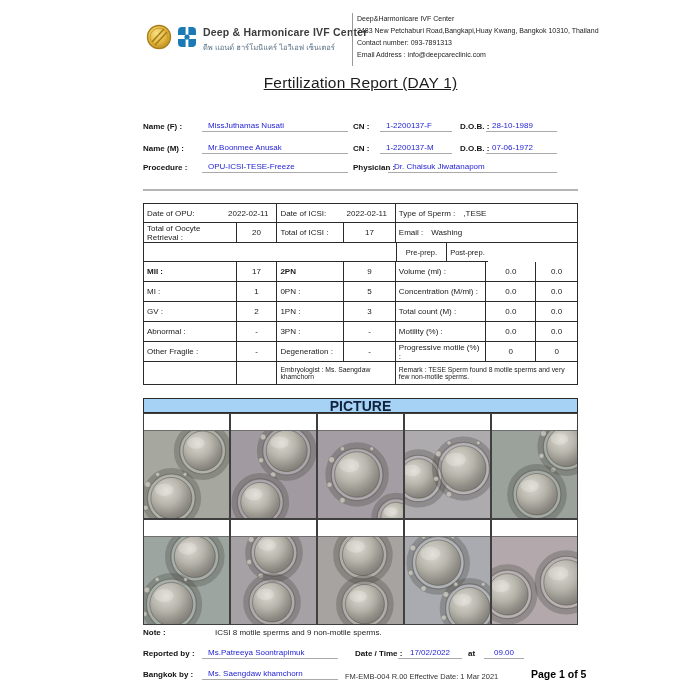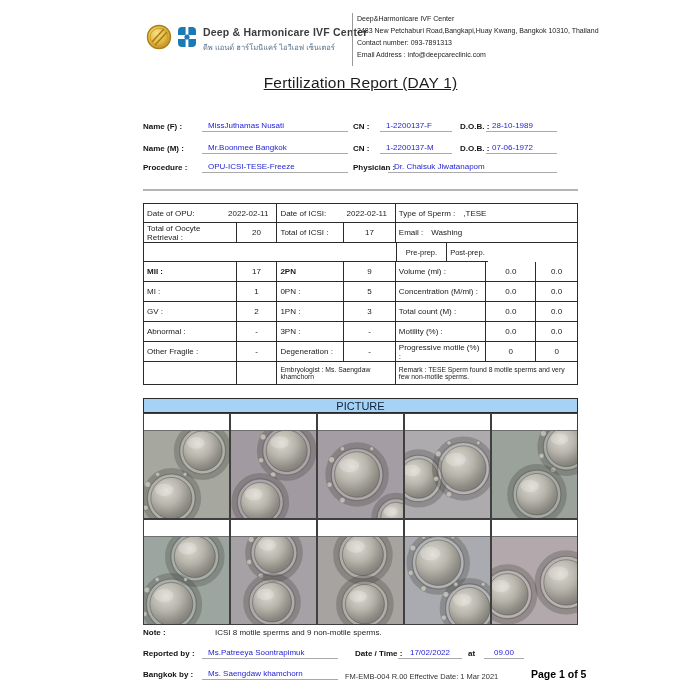--- a/index.html
+++ b/index.html
@@ -27,21 +27,21 @@
   .trow.lastrow .tcell{border-bottom:none;}
   .tcell.center{justify-content:center;padding:0;}
   .tcell.head{background:#a6d2f5;color:#15324e;font-weight:bold;justify-content:center;}
   .tcell.small{font-size:6.8px;line-height:1.1;padding:1px 3px;}
   .tcell.between{justify-content:space-between;padding:0 8px 0 3px;}
   .tcell .gap{margin-left:8px;}
   .tcell.prep{font-size:7.5px;justify-content:center;padding:0;}
   .bold{font-weight:bold;}
   
   .picture-bar{box-sizing:border-box;border:1px solid #2b2b2b;background:#a6d2f5;
-               color:#10233c;font-size:11px;font-weight:normal;display:flex;
+               color:#10233c;font-size:14px;font-weight:bold;display:flex;
                align-items:center;justify-content:center;}
   .pic-grid{display:grid;grid-template-columns:repeat(5,1fr);grid-template-rows:1fr 1fr;
             gap:2px;background:#3f3f3f;border:1px solid #3f3f3f;box-sizing:border-box;}
   .pic-cell{background:#fff;display:flex;flex-direction:column;overflow:hidden;}
   .pic-label{height:16px;background:#ffffff;border-bottom:1.5px solid #6e6e6e;flex:0 0 auto;}
   .pic-cell svg{display:block;width:100%;height:100%;flex:1 1 auto;}
   
   .note-text{font-size:8px;color:#222;}
   .form-ref{font-size:7.5px;color:#333;text-align:center;}
   .page-no{font-size:10.5px;font-weight:bold;color:#000;}
@@ -92,21 +92,21 @@
   <div class="abs report-title" style="left:143px;top:74px;width:435px;text-decoration:underline;">Fertilization Report (DAY 1)</div>
 
   <div class="abs flabel" style="left:143px;top:122px;">Name (F) :</div>
   <div class="abs fvalue" style="left:202px;top:121px;width:146px;">MissJuthamas Nusati</div>
   <div class="abs flabel" style="left:353px;top:122px;">CN :</div>
   <div class="abs fvalue" style="left:380px;top:121px;width:72px;">1-2200137-F</div>
   <div class="abs flabel" style="left:460px;top:122px;">D.O.B. :</div>
   <div class="abs fvalue" style="left:486px;top:121px;width:71px;">28-10-1989</div>
 
   <div class="abs flabel" style="left:143px;top:144px;">Name (M) :</div>
-  <div class="abs fvalue" style="left:202px;top:143px;width:146px;">Mr.Boonmee Bangkok</div>
+  <div class="abs fvalue" style="left:202px;top:143px;width:146px;">Mr.Boonmee Anusak</div>
   <div class="abs flabel" style="left:353px;top:144px;">CN :</div>
   <div class="abs fvalue" style="left:380px;top:143px;width:72px;">1-2200137-M</div>
   <div class="abs flabel" style="left:460px;top:144px;">D.O.B. :</div>
   <div class="abs fvalue" style="left:486px;top:143px;width:71px;">07-06-1972</div>
 
   <div class="abs flabel" style="left:143px;top:163px;">Procedure :</div>
   <div class="abs fvalue" style="left:202px;top:162px;width:146px;">OPU-ICSI-TESE-Freeze</div>
   <div class="abs flabel" style="left:353px;top:163px;">Physician :</div>
   <div class="abs fvalue" style="left:388px;top:162px;width:169px;">Dr. Chaisuk  Jiwatanapom</div>
 

